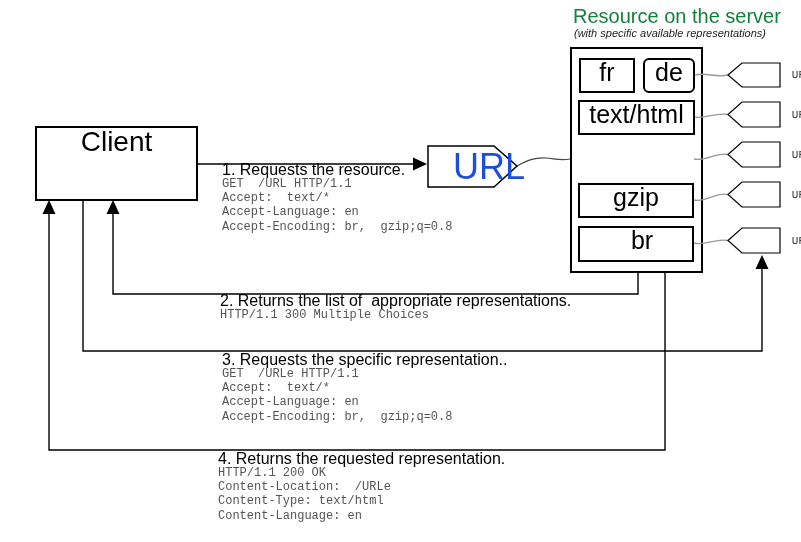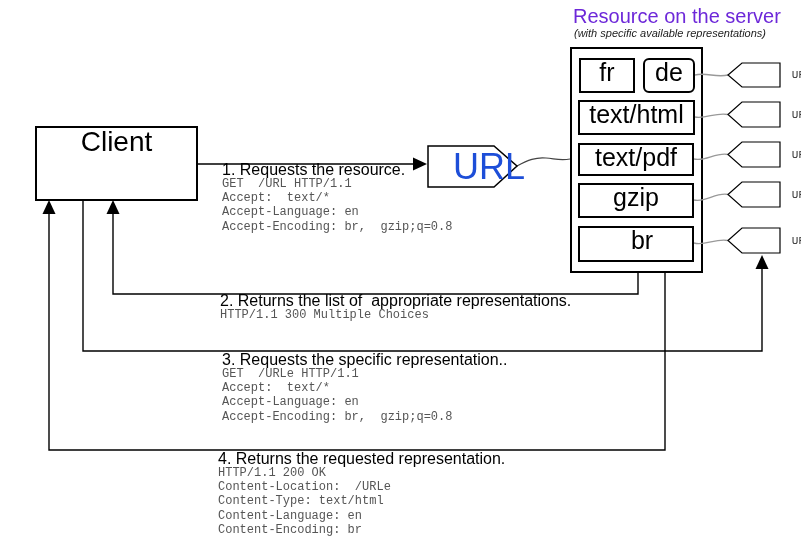--- a/index.html
+++ b/index.html
@@ -17,21 +17,21 @@
   #client-box .bigtext{font-size:28px;}
   #server-box{left:570px;top:47px;width:133px;height:226px;}
   .rep-box{z-index:3;}
   .rep-box .bigtext{font-size:25px;}
   #rep-fr{left:579px;top:58px;width:56px;height:35px;}
   #rep-de{left:643px;top:58px;width:52px;height:35px;border-radius:6px;}
   #rep-html{left:578px;top:100px;width:117px;height:35px;}
   #rep-pdf{left:578px;top:143px;width:116px;height:33px;}
   #rep-gzip{left:578px;top:183px;width:116px;height:35px;}
   #rep-br{left:578px;top:226px;width:116px;height:36px;padding-left:12px;}
-  #server-title{position:absolute;left:573px;top:5px;font-size:20px;color:#6d28d9;z-index:4;white-space:nowrap;}
+  #server-title{position:absolute;left:573px;top:5px;font-size:20px;color:#15803d;z-index:4;white-space:nowrap;}
   #server-subtitle{position:absolute;left:574px;top:27px;font-size:11px;font-style:italic;color:#222;z-index:4;white-space:nowrap;}
   #url-label{position:absolute;left:431px;top:147px;width:60px;height:39px;display:flex;align-items:center;justify-content:center;font-size:36px;color:#1d4ed8;z-index:4;margin-left:28px;}
   .tag-label{
     position:absolute;left:740px;width:42px;height:25px;z-index:4;
     display:flex;align-items:center;justify-content:center;
     font-family:"Liberation Mono","DejaVu Sans Mono",monospace;font-size:11px;color:#333;margin-left:44px;
   }
   #tag-label-a{top:62px;} #tag-label-b{top:102px;} #tag-label-c{top:142px;}
   #tag-label-d{top:182px;} #tag-label-e{top:228px;}
   .step{position:absolute;z-index:4;}
@@ -61,23 +61,20 @@
 
   <div class="box rep-box" id="rep-fr">
     <span class="bigtext">fr</span>
   </div>
   <div class="box rep-box" id="rep-de">
     <span class="bigtext">de</span>
   </div>
   <div class="box rep-box" id="rep-html">
     <span class="bigtext">text/html</span>
   </div>
-  <div class="box rep-box" id="rep-pdf">
-    <span class="bigtext">text/pdf</span>
-  </div>
   <div class="box rep-box" id="rep-gzip">
     <span class="bigtext">gzip</span>
   </div>
   <div class="box rep-box" id="rep-br">
     <span class="bigtext">br</span>
   </div>
 
   <div id="url-label">URL</div>
 
   <div class="tag-label" id="tag-label-a">URLa</div>
@@ -103,21 +100,20 @@
     <div class="mono-line">Accept:  text/*</div>
     <div class="mono-line">Accept-Language: en</div>
     <div class="mono-line">Accept-Encoding: br,  gzip;q=0.8</div>
   </div>
   <div class="step" id="step-4">
     <div class="step-label">4. Returns the requested representation.</div>
     <div class="mono-line">HTTP/1.1 200 OK</div>
     <div class="mono-line">Content-Location:  /URLe</div>
     <div class="mono-line">Content-Type: text/html</div>
     <div class="mono-line">Content-Language: en</div>
-    <div class="mono-line">Content-Encoding: br</div>
   </div>
 
   <svg id="wires" width="801" height="542" viewBox="0 0 801 542">
 
     <g stroke="#999" stroke-width="1.3" fill="none">
       <path d="M695,75 C706,72 716,78 728,75"></path>
       <path d="M695,117 C706,119 716,112 728,114.5"></path>
       <path d="M694,159 C705,162 716,152 728,154.5"></path>
       <path d="M694,200 C705,203 716,192 728,194.5"></path>
       <path d="M694,243 C705,246 716,238 728,240.5"></path>

